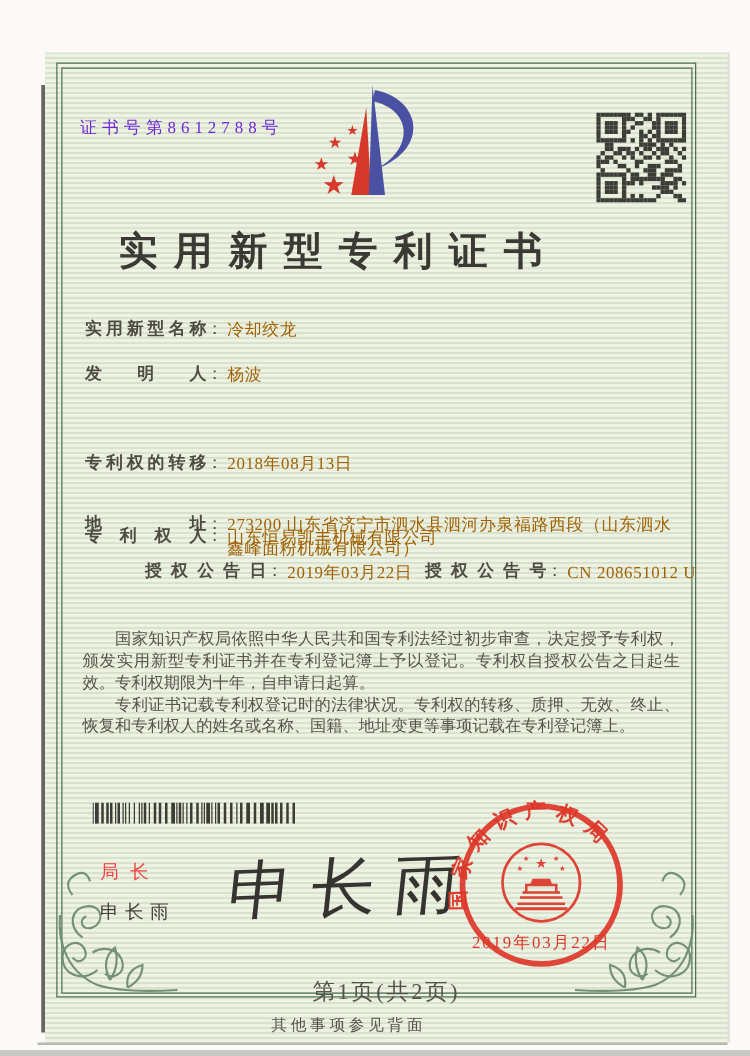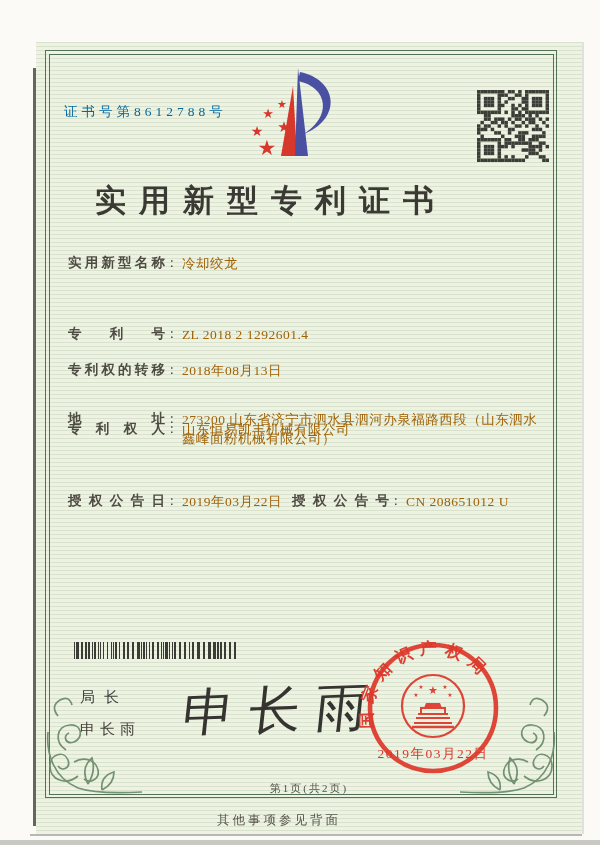--- a/index.html
+++ b/index.html
@@ -18,35 +18,35 @@
       #eef2e3;
   }
   .scan-left-edge{position:absolute;left:33px;top:68px;width:3px;height:758px;background:#4b4b46;opacity:.85;}
   .scan-right-shadow{position:absolute;left:582px;top:42px;width:2px;height:792px;background:rgba(0,0,0,.10);}
   .scan-bottom-line{position:absolute;left:30px;top:834px;width:552px;height:2px;background:rgba(60,60,55,.35);}
   .scan-bottom-strip{position:absolute;left:0;top:840px;width:600px;height:5px;background:#c9c9c4;}
   
   .frame{position:absolute;left:45px;top:50px;width:512px;height:748px;border:1.6px solid #527257;box-sizing:border-box;}
   .frame-inner{position:absolute;inset:2.5px;border:0.9px solid #527257;}
   
-  .cert-no{position:absolute;left:64px;top:103px;font-size:13.5px;letter-spacing:4px;color:#0369a1;}
+  .cert-no{position:absolute;left:64px;top:93px;font-size:13.5px;letter-spacing:4px;color:#6d28d9;}
   .title{position:absolute;left:36px;top:180px;width:470px;text-align:center;
     font-size:31px;font-weight:600;letter-spacing:13px;color:#3b3934;}
   .row{position:absolute;left:68px;width:480px;font-size:13.5px;color:#55524a;}
   .flabel{display:inline-block;width:97px;text-align:justify;text-align-last:justify;color:#4e4b43;vertical-align:top;font-weight:bold;}
   .colon{display:inline-block;vertical-align:top;color:#4e4b43;}
   .fval{display:inline-block;vertical-align:top;color:#a16207;letter-spacing:0.5px;max-width:360px;line-height:19px;}
   .grant2{position:absolute;left:224px;top:0;}
   .grant2 .flabel{width:97px;}
   .paras{position:absolute;left:66px;top:502px;width:478px;font-size:13px;line-height:17.6px;
     color:#565349;text-align:justify;}
   .paras p{margin:0;text-indent:2em;}
-  .sig-title{position:absolute;left:80px;top:688px;font-size:15px;letter-spacing:9px;color:#404040;}
+  .sig-title{position:absolute;left:80px;top:688px;font-size:15px;letter-spacing:9px;color:#ef4444;}
   .sig-name{position:absolute;left:80px;top:720px;font-size:15px;letter-spacing:5px;color:#45423b;}
-  .page-no{position:absolute;left:36px;top:781px;width:546px;text-align:center;font-size:11px;letter-spacing:2px;color:#55524a;}
+  .page-no{position:absolute;left:36px;top:781px;width:546px;text-align:center;font-size:18px;letter-spacing:2px;color:#55524a;}
   .back-note{position:absolute;left:36px;top:812px;width:486px;text-align:center;font-size:12.5px;letter-spacing:3px;color:#55524a;}
   svg{display:block;}
   .abs{position:absolute;}
 </style>
 </head>
 <body>
 
 <div id="page">
 
   <div class="paper"></div>
@@ -334,45 +334,49 @@
       <rect x="65.14" y="68.57" width="3.478571428571428" height="3.478571428571428" fill="#3d3d38"></rect>
       <rect x="68.57" y="68.57" width="3.478571428571428" height="3.478571428571428" fill="#3d3d38"></rect>
     </svg>
 
   <div class="title">实用新型专利证书</div>
 
   <div class="row" style="top:254px;">
     <span class="flabel">实用新型名称</span><span class="colon">：</span>
     <span class="fval">冷却绞龙</span>
   </div>
-  <div class="row" style="top:325px;">
-    <span class="flabel">专利号</span><span class="colon">：</span>
-    <span class="fval">ZL 2018 2 1292601.4</span>
+  <div class="row" style="top:290px;">
+    <span class="flabel">发明人</span><span class="colon">：</span>
+    <span class="fval">杨波</span>
   </div>
   <div class="row" style="top:361px;">
     <span class="flabel">专利权的转移</span><span class="colon">：</span>
     <span class="fval">2018年08月13日</span>
   </div>
   <div class="row" style="top:420px;">
     <span class="flabel">专利权人</span><span class="colon">：</span>
     <span class="fval">山东恒易凯丰机械有限公司</span>
   </div>
   <div class="row" style="top:410px;">
     <span class="flabel">地址</span><span class="colon">：</span>
     <span class="fval">273200 山东省济宁市泗水县泗河办泉福路西段（山东泗水鑫峰面粉机械有限公司）</span>
   </div>
-  <div class="row" style="top:492px;">
+  <div class="row" style="top:448px;margin-left:48px;">
     <span class="flabel">授权公告日</span><span class="colon">：</span>
     <span class="fval">2019年03月22日</span>
     <span class="grant2">
       <span class="flabel">授权公告号</span><span class="colon">：</span>
       <span class="fval">CN 208651012 U</span>
     </span>
   </div>
 
+  <div class="paras">
+    <p>国家知识产权局依照中华人民共和国专利法经过初步审查，决定授予专利权，颁发实用新型专利证书并在专利登记簿上予以登记。专利权自授权公告之日起生效。专利权期限为十年，自申请日起算。</p>
+    <p>专利证书记载专利权登记时的法律状况。专利权的转移、质押、无效、终止、恢复和专利权人的姓名或名称、国籍、地址变更等事项记载在专利登记簿上。</p>
+  </div>
 
   <svg id="barcode" class="abs" style="left:74px;top:642px;" width="164" height="17" viewBox="0 0 164 17">
       <rect x="0" y="0" width="1" height="17" fill="#3c3c36"></rect>
       <rect x="2" y="0" width="3" height="17" fill="#3c3c36"></rect>
       <rect x="7" y="0" width="2" height="17" fill="#3c3c36"></rect>
       <rect x="11" y="0" width="2" height="17" fill="#3c3c36"></rect>
       <rect x="14" y="0" width="2" height="17" fill="#3c3c36"></rect>
       <rect x="18" y="0" width="1" height="17" fill="#3c3c36"></rect>
       <rect x="20" y="0" width="2" height="17" fill="#3c3c36"></rect>
       <rect x="24" y="0" width="1" height="17" fill="#3c3c36"></rect>

